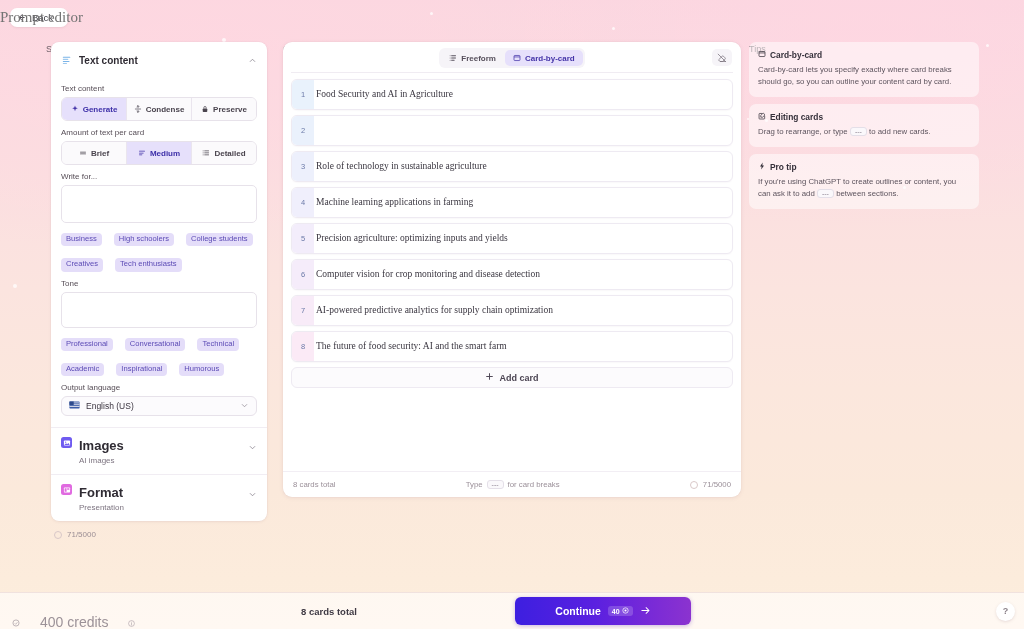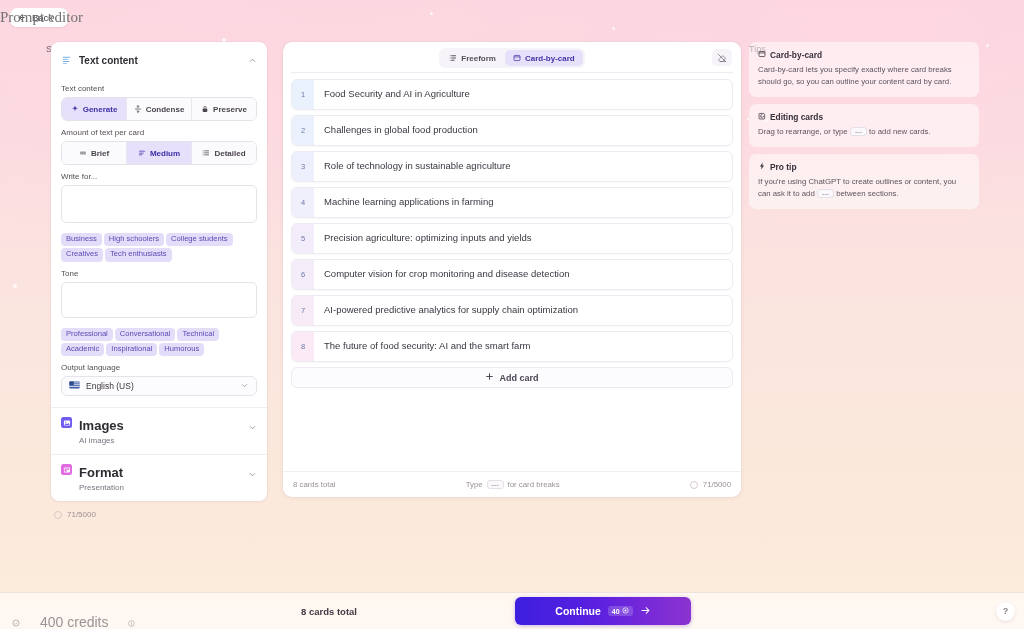--- a/index.html
+++ b/index.html
@@ -92,21 +92,21 @@
 
   .ta {
     width: 100%; height: 38px;
     border: 1px solid #e7e2ea; border-radius: 5px;
     background: #ffffff; resize: none;
     font-family: "Liberation Sans", sans-serif; font-size: 9px;
     padding: 5px 6px; color: #333; outline: none;
   }
   .ta-tone { height: 36px; }
 
-  .chips { display: flex; flex-wrap: wrap; gap: 2px; margin-top: 6px; }
+  .chips { display: flex; flex-wrap: wrap; gap: 12px; margin-top: 6px; }
   .chip {
     background: #e4ddf9; color: #5b4ab5;
     border-radius: 4px; padding: 2px 5px 3px 5px;
     font-size: 7.6px; font-weight: 500; cursor: pointer; line-height: 1.1;
   }
 
   .select-box {
     display: flex; align-items: center; gap: 6px;
     height: 20px; border: 1px solid #e7e2ea; border-radius: 6px;
     background: #fcfbfd; padding: 0 7px;
@@ -174,21 +174,21 @@
     box-shadow: 0 0.5px 1px rgba(140,100,115,0.04);
     overflow: hidden;
   }
   .ccard .num {
     width: 22px; flex: none;
     display: flex; align-items: center; justify-content: center;
     font-size: 7.5px; color: #6b7aa8; font-weight: 500;
   }
   .ccard .body {
     flex: 1; display: flex; align-items: center;
-    padding: 5px 10px; font-size: 9.5px; color: #3a3640; line-height: 1.35;
+    padding: 5px 2px; font-size: 9.5px; color: #3a3640; line-height: 1.35; font-family: Liberation Serif, serif;
   }
   .add-card {
     display: flex; align-items: center; justify-content: center; gap: 5px;
     height: 21px; border: 1px solid #eeeaf2; border-radius: 6px;
     background: #fcfbfd; font-size: 9px; font-weight: 600; color: #4d4654;
     cursor: pointer; margin-top: 1px;
   }
 
   .cfoot {
     flex: none; height: 26px;
@@ -517,21 +517,20 @@
     </div>
     <div class="divider"></div>
 
     <div class="cards-area">
       <div class="ccard">
         <div class="num" style="background:#e9f2fc;">1</div>
         <div class="body">Food Security and AI in Agriculture</div>
       </div>
       <div class="ccard">
         <div class="num" style="background:#eaf1fc;">2</div>
-        <div class="body">Challenges in global food production</div>
       </div>
       <div class="ccard">
         <div class="num" style="background:#edf0fc;">3</div>
         <div class="body">Role of technology in sustainable agriculture</div>
       </div>
       <div class="ccard">
         <div class="num" style="background:#f0effc;">4</div>
         <div class="body">Machine learning applications in farming</div>
       </div>
       <div class="ccard">

